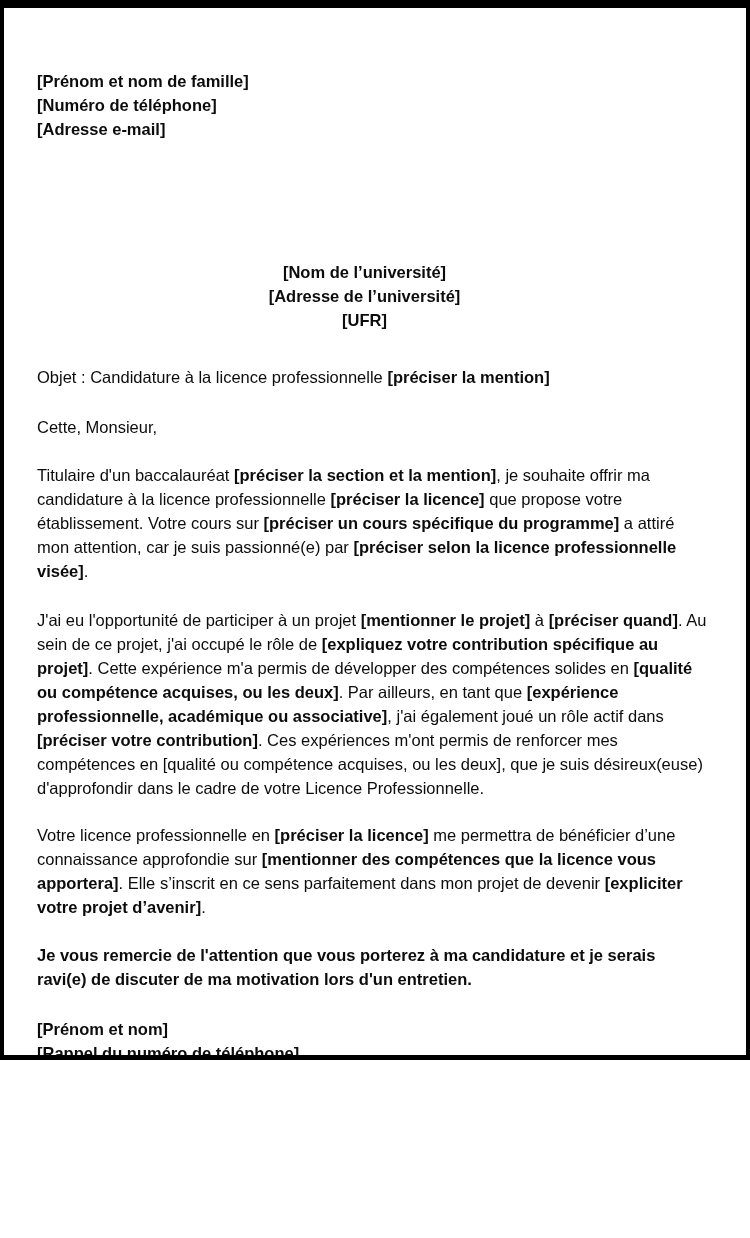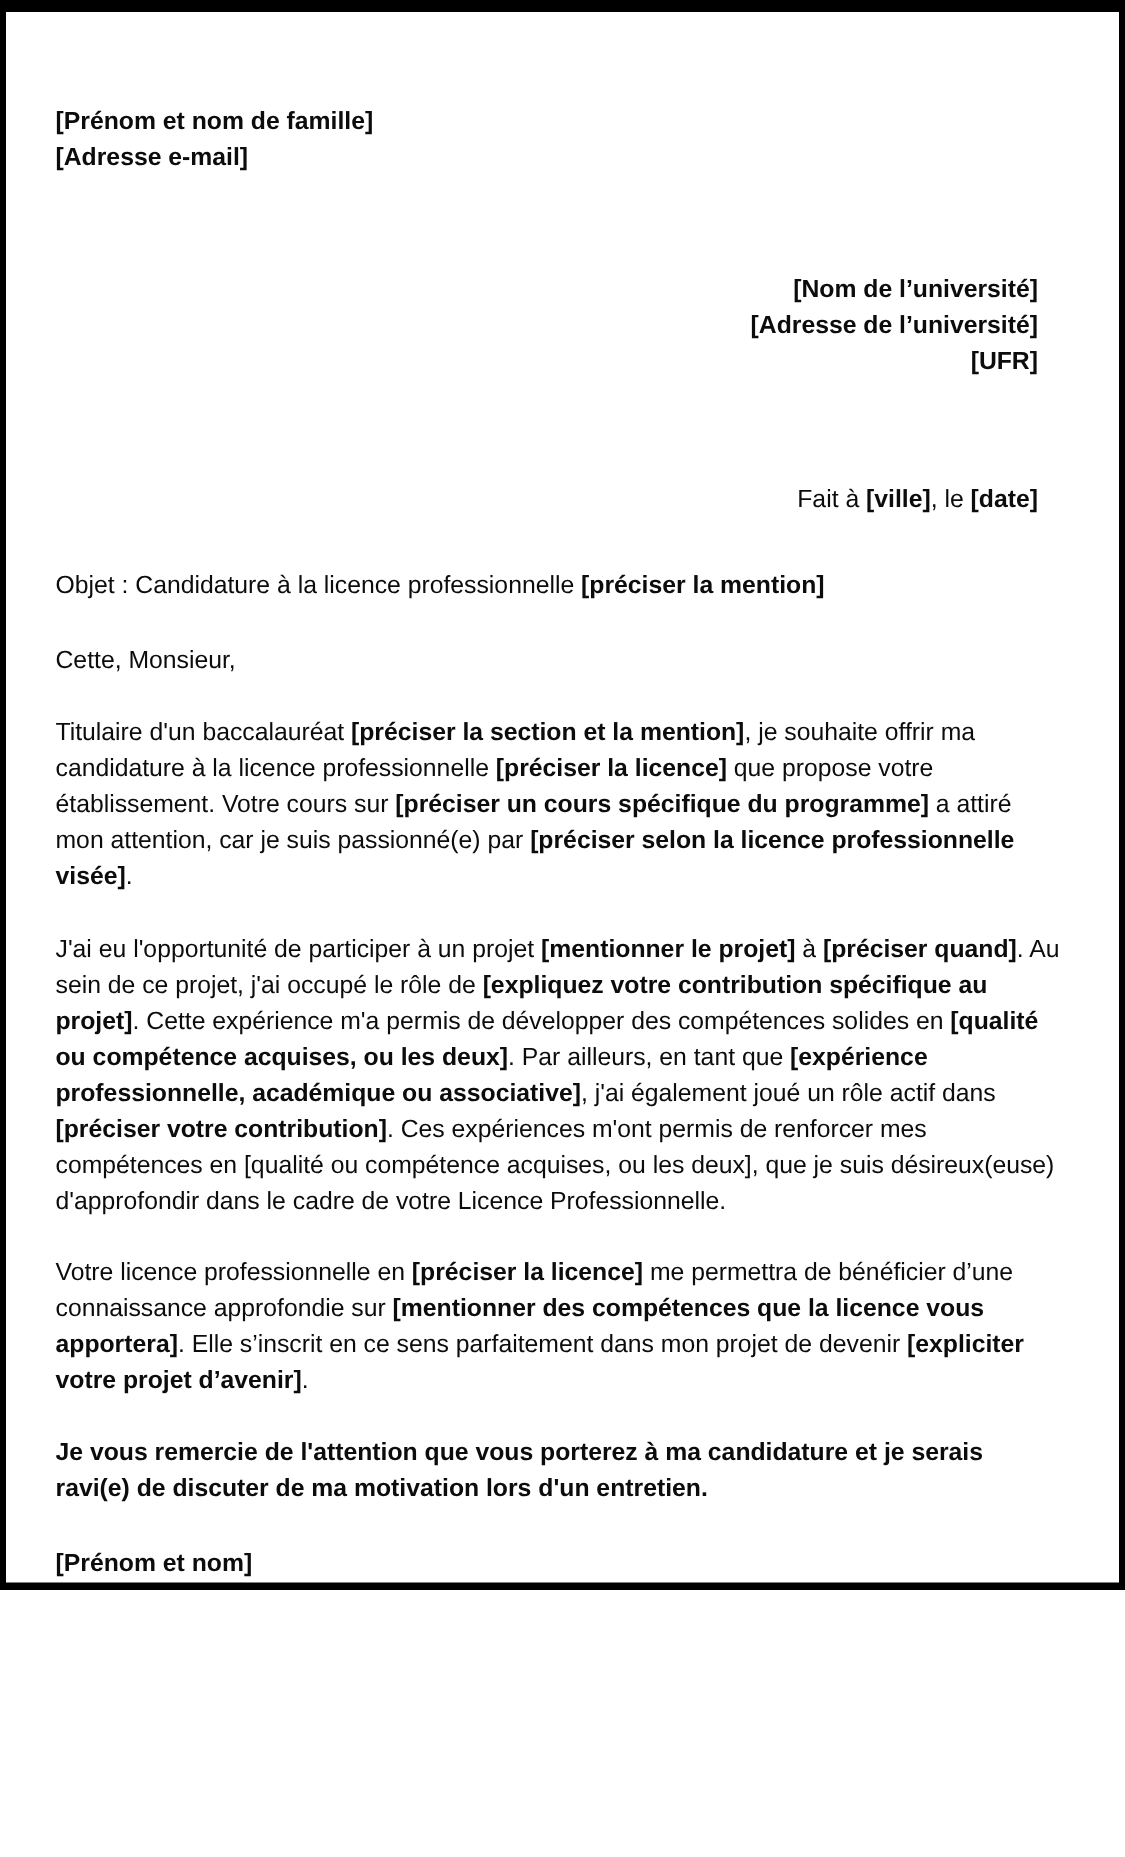--- a/index.html
+++ b/index.html
@@ -14,48 +14,48 @@
     font-family: "Liberation Sans", sans-serif;
     font-size: 16.5px;
     line-height: 24px;
     color: #0c0c0c;
     overflow: hidden;
   }
   .block { margin: 0; }
   .line { white-space: nowrap; }
   .bold-block .line { font-weight: 700; }
   .align-right { text-align: right; margin-right: 16px; }
-  .recipient-block { margin-top: 64px; }
+  .recipient-block { margin-top: 119px; text-align: center; }
   .date-line { margin-top: 68px; }
   .subject-line { margin-top: 33px; }
   .salutation { margin-top: 26px; }
   .para-1 { margin-top: 24px; }
   .para-2 { margin-top: 25px; }
   .para-3 { margin-top: 23px; }
   .para-4 { margin-top: 24px; font-weight: bold; }
   .signature-block { margin-top: 26px; }
   b { font-weight: 700; }
 </style>
 </head>
 <body>
 
 <div class="page">
 
   <div class="block bold-block sender-block">
     <div class="line">[Prénom et nom de famille]</div>
+    <div class="line">[Numéro de téléphone]</div>
     <div class="line">[Adresse e-mail]</div>
   </div>
 
   <div class="block bold-block align-right recipient-block">
     <div class="line">[Nom de l’université]</div>
     <div class="line">[Adresse de l’université]</div>
     <div class="line">[UFR]</div>
   </div>
 
-  <div class="block align-right date-line"><span>Fait à </span><b>[ville]</b><span>, le </span><b>[date]</b></div>
 
   <div class="block subject-line"><span>Objet : Candidature à la licence professionnelle </span><b>[préciser la mention]</b></div>
 
   <div class="block salutation">Cette, Monsieur,</div>
 
   <div class="block para-1"><span>Titulaire d'un baccalauréat </span><b>[préciser la section et la mention]</b><span>, je souhaite offrir ma candidature à la licence professionnelle </span><b>[préciser la licence]</b><span> que propose votre établissement. Votre cours sur </span><b>[préciser un cours spécifique du programme]</b><span> a attiré mon attention, car je suis passionné(e) par </span><b>[préciser selon la licence professionnelle visée]</b><span>.</span></div>
 
   <div class="block para-2"><span>J'ai eu l'opportunité de participer à un projet </span><b>[mentionner le projet]</b><span> à </span><b>[préciser quand]</b><span>. Au sein de ce projet, j'ai occupé le rôle de </span><b>[expliquez votre contribution spécifique au projet]</b><span>. Cette expérience m'a permis de développer des compétences solides en </span><b>[qualité ou compétence acquises, ou les deux]</b><span>. Par ailleurs, en tant que </span><b>[expérience professionnelle, académique ou associative]</b><span>, j'ai également joué un rôle actif dans </span><b>[préciser votre contribution]</b><span>. Ces expériences m'ont permis de renforcer mes compétences en [qualité ou compétence acquises, ou les deux], que je suis désireux(euse) d'approfondir dans le cadre de votre Licence Professionnelle.</span></div>
 
   <div class="block para-3"><span>Votre licence professionnelle en </span><b>[préciser la licence]</b><span> me permettra de bénéficier d’une connaissance approfondie sur </span><b>[mentionner des compétences que la licence vous apportera]</b><span>. Elle s’inscrit en ce sens parfaitement dans mon projet de devenir </span><b>[expliciter votre projet d’avenir]</b><span>.</span></div>

